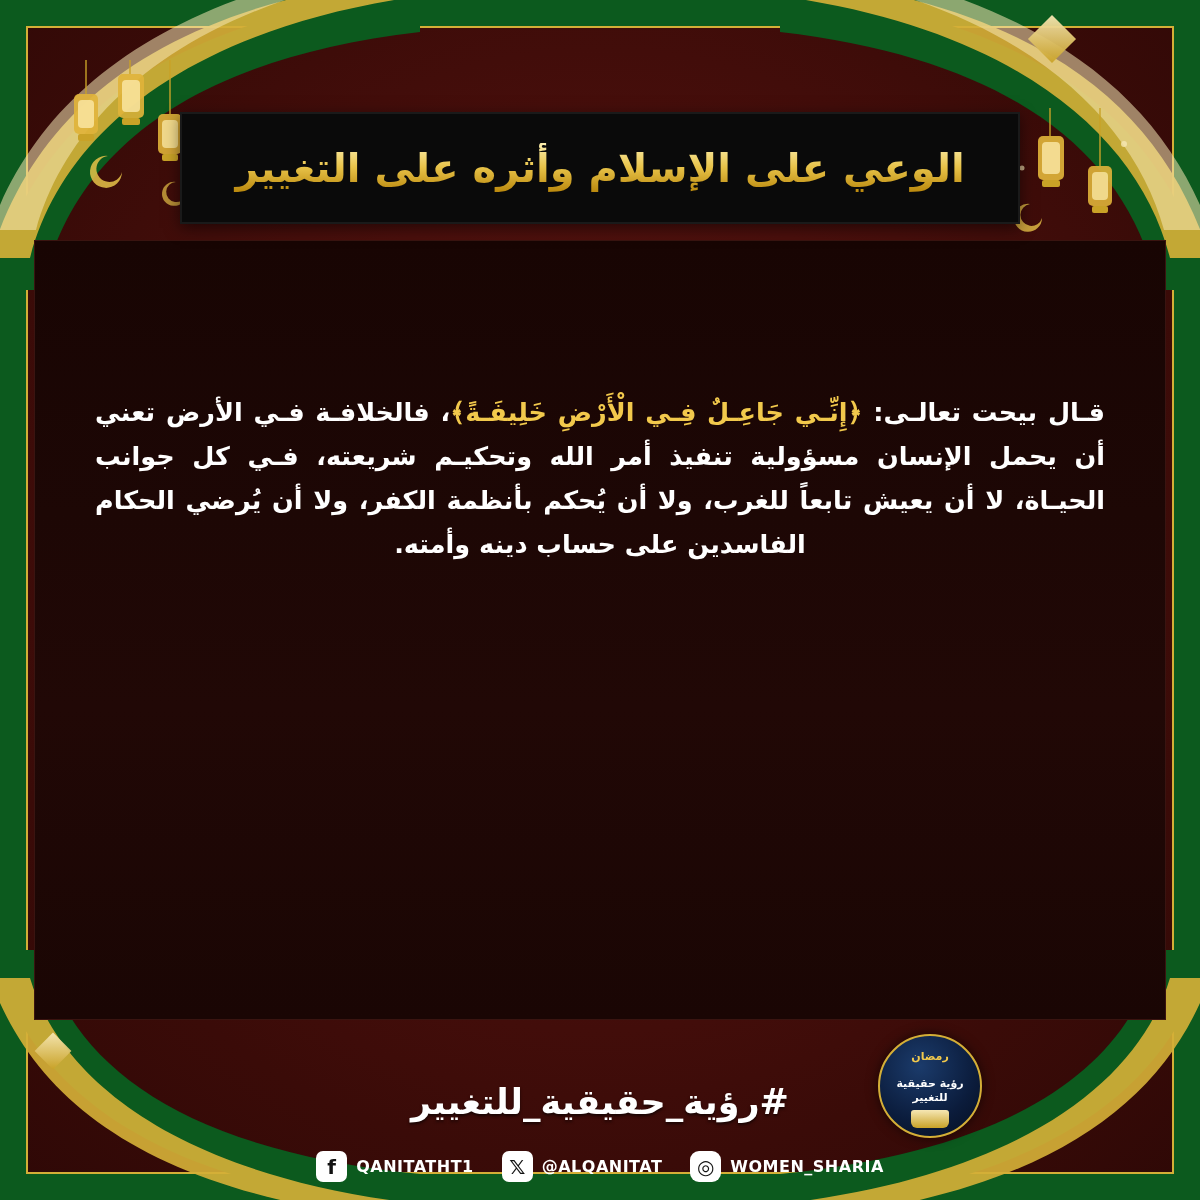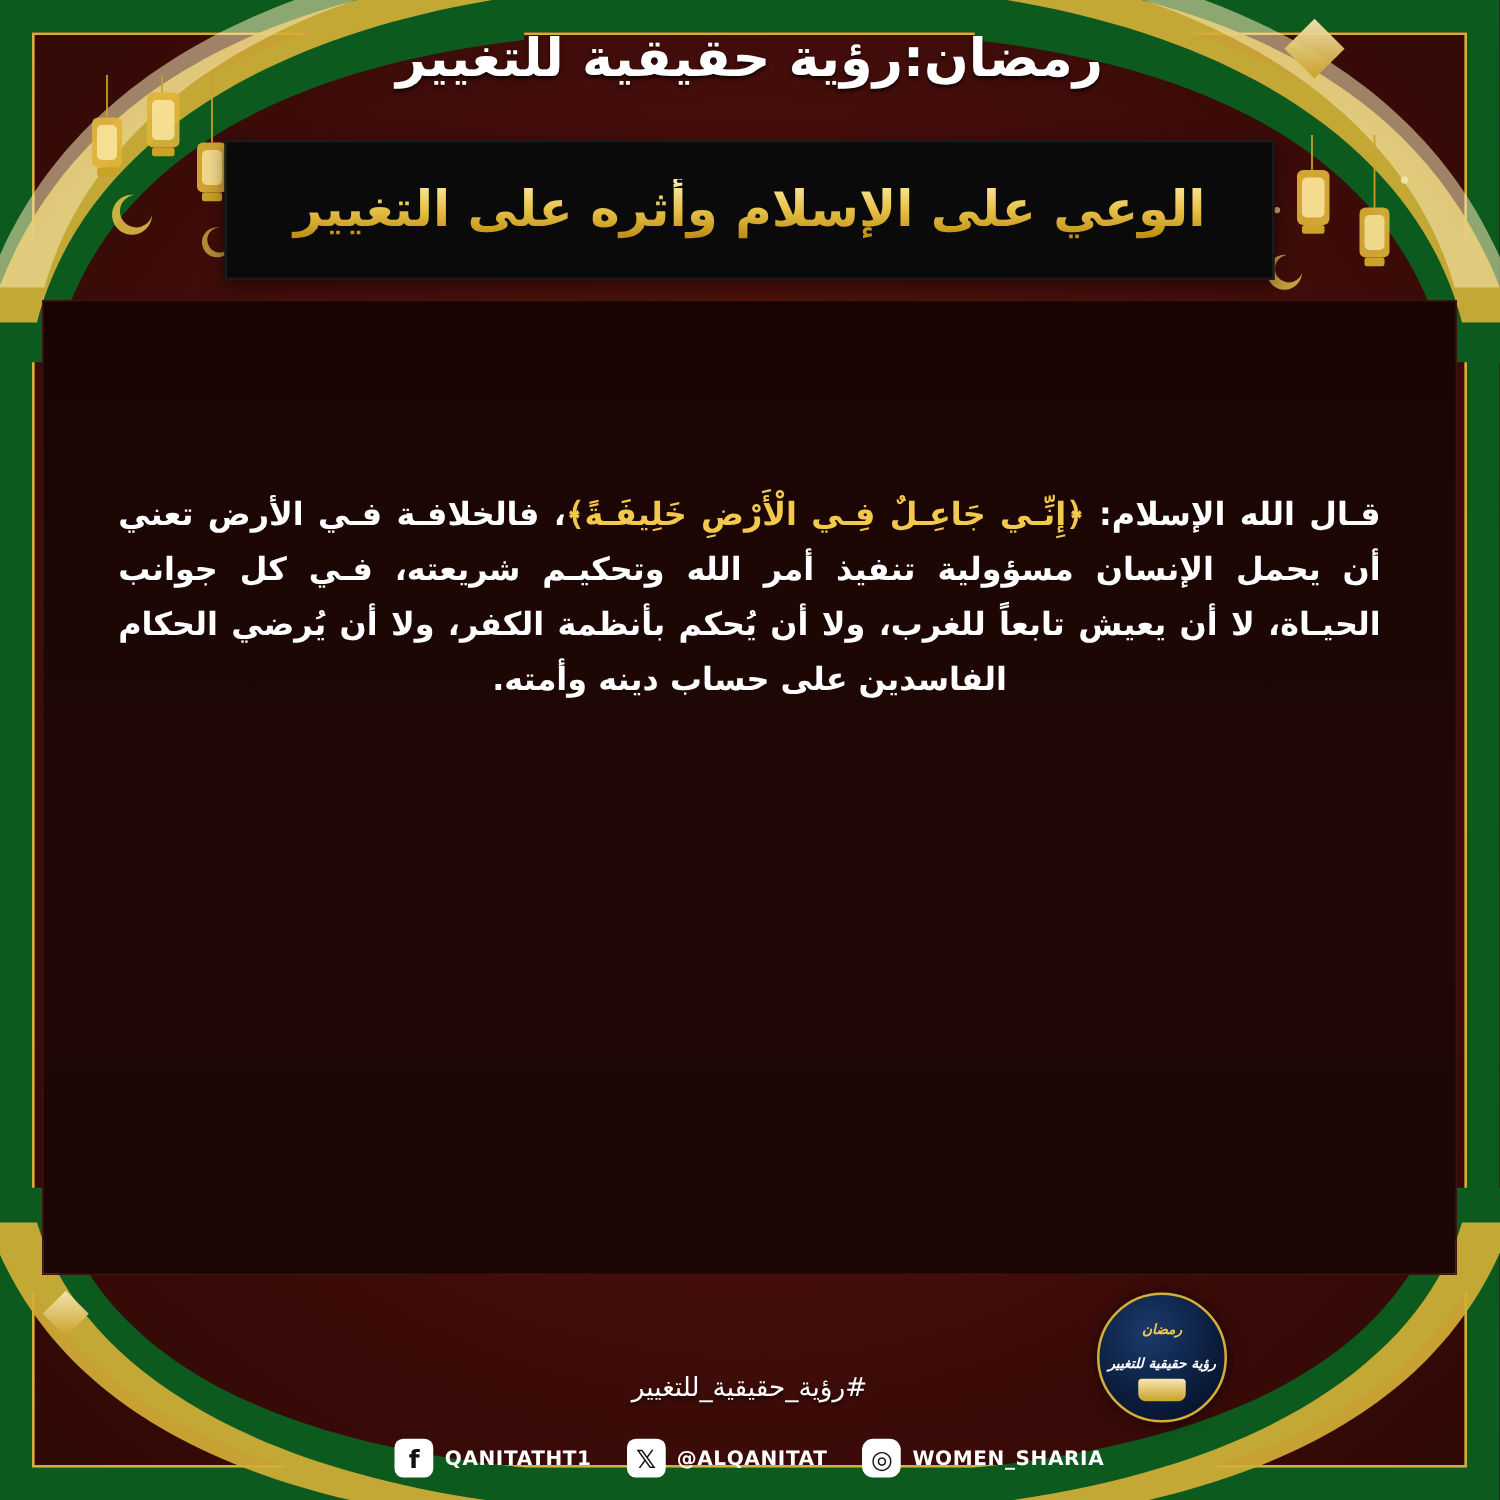--- a/index.html
+++ b/index.html
@@ -123,22 +123,22 @@
   
   .footer {
     position: absolute;
     left: 0; right: 0; bottom: 0; height: 180px;
     z-index: 6;
   }
   .hashtag {
     position: absolute;
     bottom: 78px; left: 0; right: 0;
     text-align: center;
-    font-size: 21px;
-    font-weight: normal;
+    font-size: 35px;
+    font-weight: bold;
     color: #ffffff;
     text-shadow: 0 2px 3px rgba(0,0,0,.6);
   }
   .socials {
     position: absolute;
     bottom: 18px; left: 0; right: 0;
     display: flex; align-items: center; justify-content: center;
     direction: ltr;
     gap: 0px;
   }
@@ -172,21 +172,20 @@
     bottom: 62px;
     margin-right: -330px;
     width: 104px; height: 104px;
     border-radius: 50%;
     background: radial-gradient(circle at 40% 30%, #1b3b6b 0%, #0b1c3c 60%, #050d1f 100%);
     border: 2px solid #d4af37;
     display: flex; flex-direction: column;
     align-items: center; justify-content: center;
     overflow: hidden;
     box-shadow: 0 0 12px rgba(0,0,0,.6);
-    font-style: italic;
   }
   .badge .b-top {
     color: #f2c94c; font-size: 11px; font-weight: bold; margin-top: 6px;
   }
   .badge .b-mid {
     color: #ffffff; font-size: 11px; font-weight: bold; margin-top: 14px; text-align:center;
     line-height: 1.2; padding: 0 6px;
   }
   .badge .b-book {
     width: 38px; height: 18px; margin-top: 6px;
@@ -266,32 +265,29 @@
       <rect x="38" y="72" width="18" height="7" rx="2" fill="#c9a227"></rect>
       <rect x="84" y="58" width="24" height="40" rx="5" fill="#e0b33a" opacity=".9"></rect>
       <rect x="88" y="64" width="16" height="28" rx="4" fill="#fbe9a8" opacity=".75"></rect>
       <rect x="88" y="98" width="16" height="7" rx="2" fill="#c9a227"></rect>
       <path d="M26,96 a14,14 0 1,0 12,14 a11,11 0 1,1 -12,-14 z" fill="#e8c349" opacity=".8"></path>
       <circle cx="120" cy="36" r="3" fill="#f6e7b4" opacity=".8"></circle>
       <circle cx="18" cy="60" r="2.5" fill="#f6e7b4" opacity=".7"></circle>
     </g>
   </svg>
 
-  <div class="header-title">
-    <span>رمضان:رؤية حقيقية للتغيير</span>
-  </div>
 
   <div class="subtitle-banner">
     <span>الوعي على الإسلام وأثره على التغيير</span>
   </div>
 
   <div class="content-panel">
     <div class="content-body">
       <p class="justify">
-        <span>قـال الله الإسلام: </span><span class="ayah">﴿إِنِّـي جَاعِـلٌ فِـي الْأَرْضِ خَلِيفَـةً﴾</span><span>، فالخلافـة فـي الأرض تعني أن يحمل الإنسان مسؤولية تنفيذ أمر الله وتحكيـم شريعته، فـي كل جوانب الحيـاة، لا أن يعيش تابعاً للغرب، ولا أن يُحكم بأنظمة الكفر، ولا أن يُرضي الحكام الفاسدين على حساب دينه وأمته.</span>
+        <span>قـال بيحت تعالـى: </span><span class="ayah">﴿إِنِّـي جَاعِـلٌ فِـي الْأَرْضِ خَلِيفَـةً﴾</span><span>، فالخلافـة فـي الأرض تعني أن يحمل الإنسان مسؤولية تنفيذ أمر الله وتحكيـم شريعته، فـي كل جوانب الحيـاة، لا أن يعيش تابعاً للغرب، ولا أن يُحكم بأنظمة الكفر، ولا أن يُرضي الحكام الفاسدين على حساب دينه وأمته.</span>
       </p>
     </div>
   </div>
 
   <div class="footer">
 
     <div class="badge">
       <div class="b-top">رمضان</div>
       <div class="b-mid">رؤية حقيقية للتغيير</div>
       <div class="b-book"></div>

